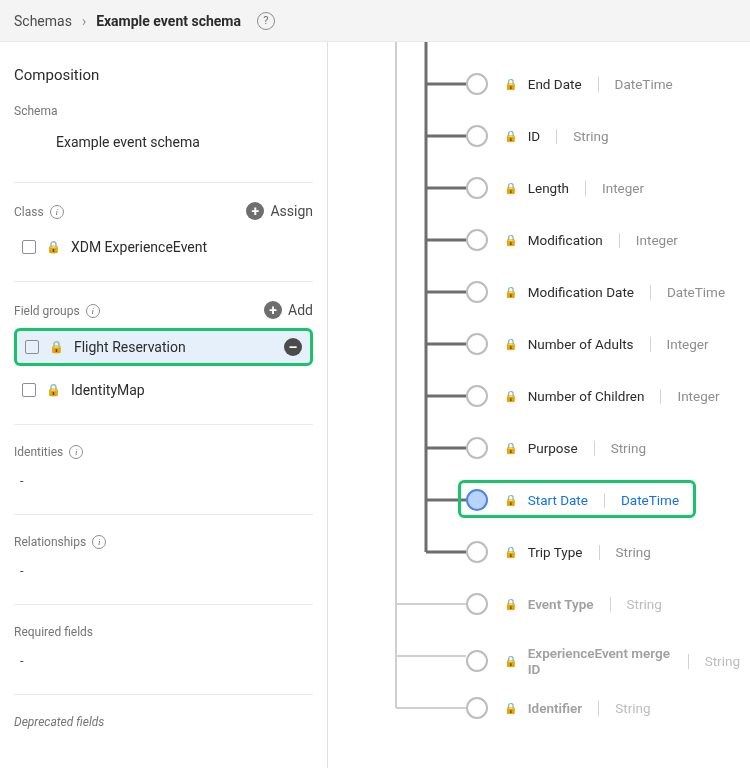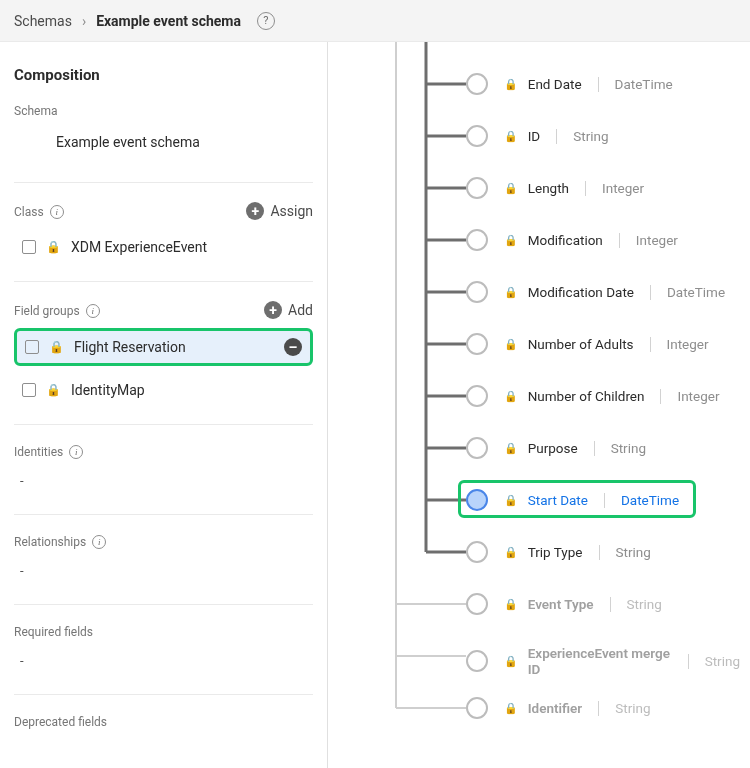--- a/index.html
+++ b/index.html
@@ -13,21 +13,21 @@
   .header .crumb-current { font-weight:700; color:#2c2c2c; }
   .header .chev { color:#8e8e8e; }
   .help-circle {
     width:18px; height:18px; border:1px solid #8e8e8e; border-radius:50%; display:flex; align-items:center; justify-content:center;
     font-size:11px; color:#6e6e6e; margin-left:6px;
   }
   .body { flex:1; display:flex; overflow:hidden; }
   .left { width:328px; border-right:1px solid #e0e0e0; padding:0 14px 10px 14px; background:#fff; overflow:hidden; }
   .right { flex:1; padding:0 10px; overflow:hidden; position:relative; }
 
-  h3.section-title { font-size:15px; font-weight:700; margin:24px 0 14px 0; color:#2c2c2c; }
+  h3.section-title { font-size:15px; font-weight:400; margin:24px 0 14px 0; color:#2c2c2c; }
   .label-row { font-size:12px; color:#767676; display:flex; align-items:center; gap:6px; padding:6px 0 4px 0; }
   .sub-hr { border:none; border-top:1px solid #eaeaea; margin:16px 0 0 0; }
   .schema-name { font-size:14px; color:#2c2c2c; padding:12px 0 16px 42px; }
 
   .section-header { display:flex; align-items:center; justify-content:space-between; margin-top:16px; }
   .action-btn { display:flex; align-items:center; gap:6px; color:#4b4b4b; font-size:14px; cursor:pointer; }
   .plus-circle {
     width:18px; height:18px; border-radius:50%; background:#6e6e6e; display:flex; align-items:center; justify-content:center;
     color:#fff; font-size:14px; line-height:1; font-weight:700;
   }
@@ -148,21 +148,21 @@
       </div>
       <div class="dash">-</div>
       <hr class="sub-hr">
 
       <div class="label-row" style="margin-top:14px;">
         <span>Required fields</span>
       </div>
       <div class="dash">-</div>
       <hr class="sub-hr">
 
-      <div class="label-row" style="margin-top:14px;">
+      <div class="label-row" style="margin-top:14px;font-style:italic;">
         <span>Deprecated fields</span>
       </div>
     </div>
 
     <div class="right">
       <div class="tree-wrap" id="tree">
         <svg class="tree-svg" id="treesvg" width="400" height="700">
             <line x1="58" y1="42" x2="98" y2="42" stroke="#6e6e6e" stroke-width="3"></line>
             <line x1="58" y1="94" x2="98" y2="94" stroke="#6e6e6e" stroke-width="3"></line>
             <line x1="58" y1="146" x2="98" y2="146" stroke="#6e6e6e" stroke-width="3"></line>

